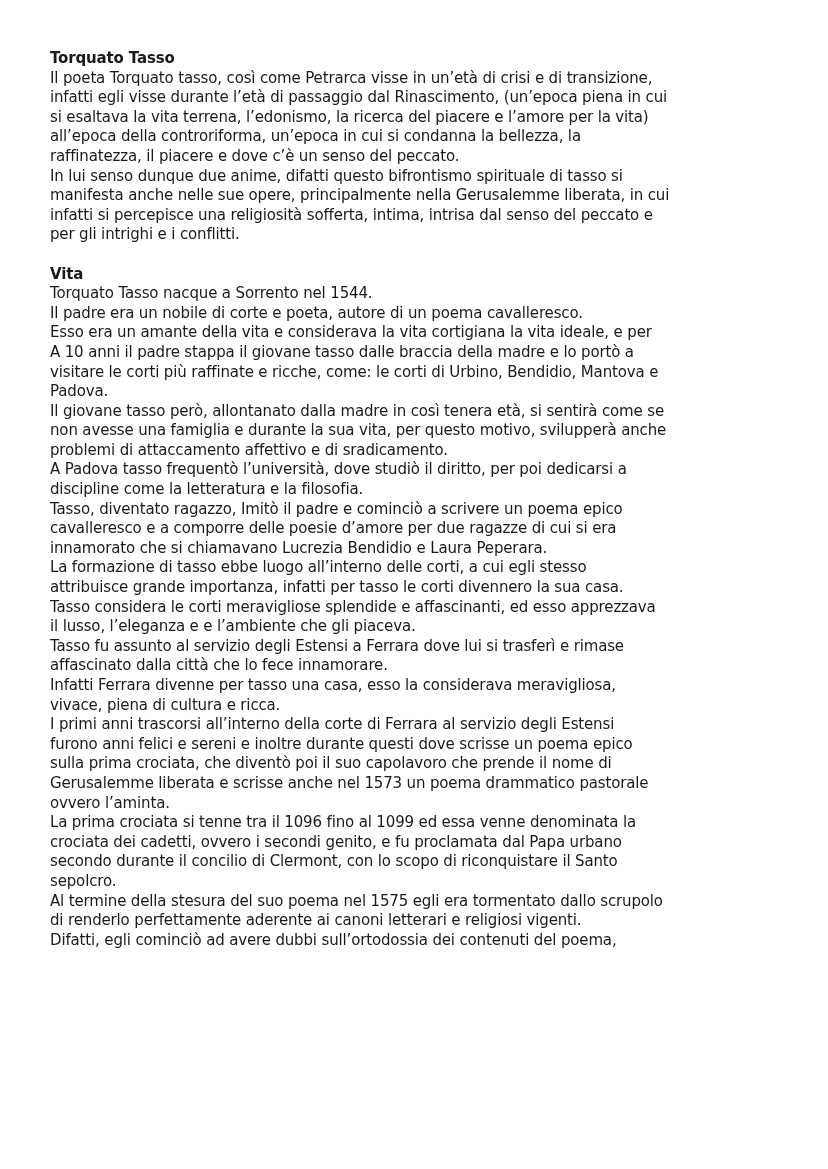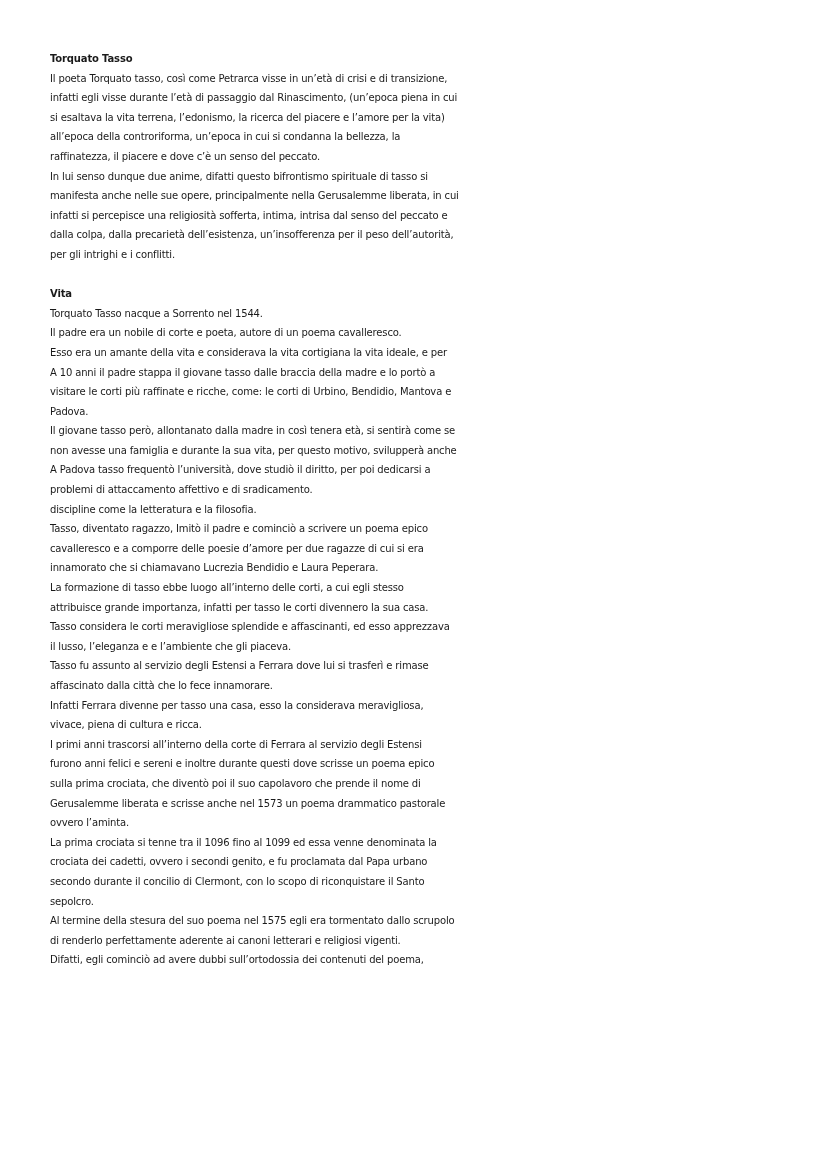--- a/index.html
+++ b/index.html
@@ -1,20 +1,20 @@
 <!DOCTYPE html>
 <html><head>
 <meta charset="utf-8">
 <style>
   html, body { margin: 0; padding: 0; background: #ffffff; }
   body { width: 828px; height: 1169px; position: relative; overflow: hidden; }
   .page {
     position: absolute; left: 50px; top: 49px; width: 760px;
     font-family: "DejaVu Sans", sans-serif;
-    font-size: 10px;
+    font-size: 15px;
     line-height: 19.6px;
     color: #1a1a1a;
     letter-spacing: -0.15px;
   }
   .heading { font-weight: bold; }
   .line { white-space: nowrap; }
   .gap { height: 19.6px; }
 </style>
 </head>
 <body>
@@ -23,36 +23,35 @@
   <div>
     <div class="line heading">Torquato Tasso</div>
     <div class="line">Il poeta Torquato tasso, così come Petrarca visse in un’età di crisi e di transizione,</div>
     <div class="line">infatti egli visse durante l’età di passaggio dal Rinascimento, (un’epoca piena in cui</div>
     <div class="line">si esaltava la vita terrena, l’edonismo, la ricerca del piacere e l’amore per la vita)</div>
     <div class="line">all’epoca della controriforma, un’epoca in cui si condanna la bellezza, la</div>
     <div class="line">raffinatezza, il piacere e dove c’è un senso del peccato.</div>
     <div class="line">In lui senso dunque due anime, difatti questo bifrontismo spirituale di tasso si</div>
     <div class="line">manifesta anche nelle sue opere, principalmente nella Gerusalemme liberata, in cui</div>
     <div class="line">infatti si percepisce una religiosità sofferta, intima, intrisa dal senso del peccato e</div>
-    <div class="line">dalla colpa, dalla precarietà dell’esistenza, un’insofferenza per il peso dell’autorità,</div>
     <div class="line">per gli intrighi e i conflitti.</div>
   </div>
   <div class="gap"></div>
   <div>
     <div class="line heading">Vita</div>
     <div class="line">Torquato Tasso nacque a Sorrento nel 1544.</div>
     <div class="line">Il padre era un nobile di corte e poeta, autore di un poema cavalleresco.</div>
     <div class="line">Esso era un amante della vita e considerava la vita cortigiana la vita ideale, e per</div>
     <div class="line">A 10 anni il padre stappa il giovane tasso dalle braccia della madre e lo portò a</div>
     <div class="line">visitare le corti più raffinate e ricche, come: le corti di Urbino, Bendidio, Mantova e</div>
     <div class="line">Padova.</div>
     <div class="line">Il giovane tasso però, allontanato dalla madre in così tenera età, si sentirà come se</div>
     <div class="line">non avesse una famiglia e durante la sua vita, per questo motivo, svilupperà anche</div>
+    <div class="line">problemi di attaccamento affettivo e di sradicamento.</div>
     <div class="line">A Padova tasso frequentò l’università, dove studiò il diritto, per poi dedicarsi a</div>
-    <div class="line">problemi di attaccamento affettivo e di sradicamento.</div>
     <div class="line">discipline come la letteratura e la filosofia.</div>
     <div class="line">Tasso, diventato ragazzo, Imitò il padre e cominciò a scrivere un poema epico</div>
     <div class="line">cavalleresco e a comporre delle poesie d’amore per due ragazze di cui si era</div>
     <div class="line">innamorato che si chiamavano Lucrezia Bendidio e Laura Peperara.</div>
     <div class="line">La formazione di tasso ebbe luogo all’interno delle corti, a cui egli stesso</div>
     <div class="line">attribuisce grande importanza, infatti per tasso le corti divennero la sua casa.</div>
     <div class="line">Tasso considera le corti meravigliose splendide e affascinanti, ed esso apprezzava</div>
     <div class="line">il lusso, l’eleganza e e l’ambiente che gli piaceva.</div>
     <div class="line">Tasso fu assunto al servizio degli Estensi a Ferrara dove lui si trasferì e rimase</div>
     <div class="line">affascinato dalla città che lo fece innamorare.</div>

